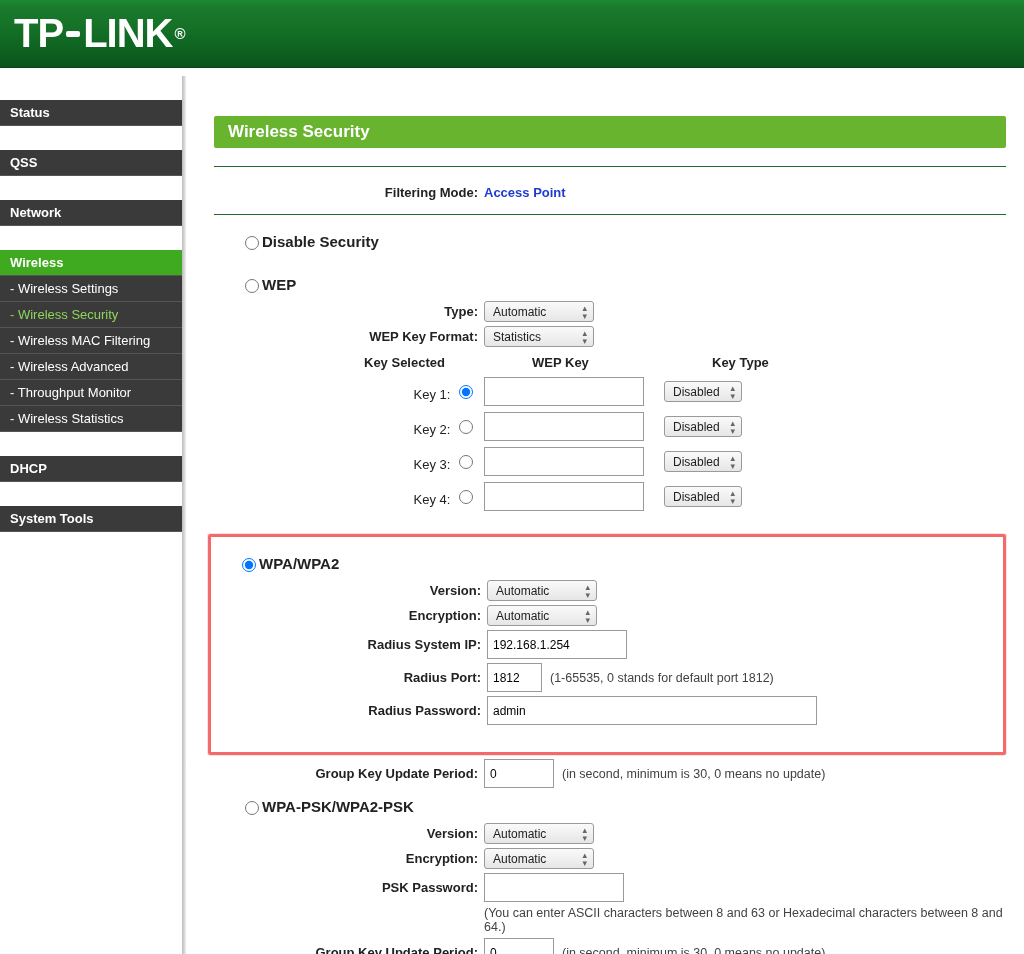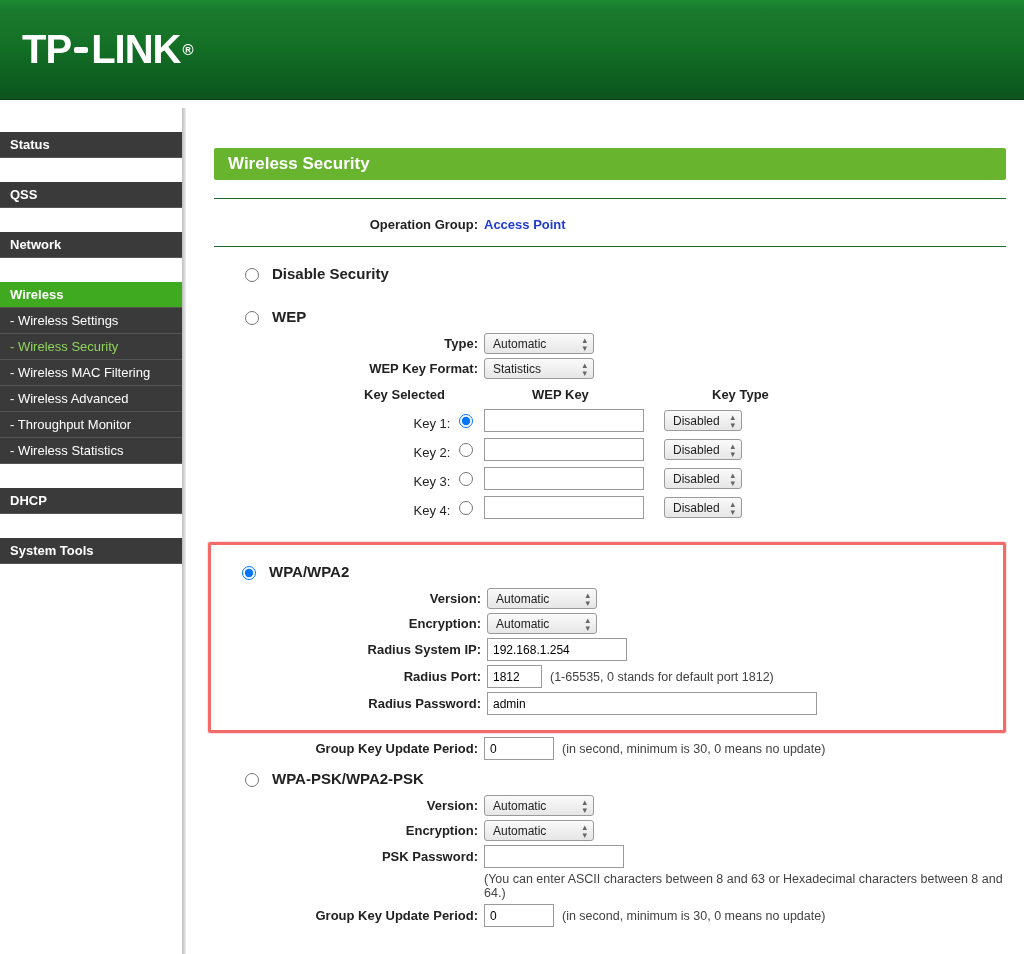--- a/index.html
+++ b/index.html
@@ -6,25 +6,25 @@
   body {
     margin: 0;
     font-family: Arial, Helvetica, sans-serif;
     font-size: 13px;
     color: #222;
     background: #fff;
     width: 1024px;
   }
   
   .header {
-    height: 100px;
+    height: 68px;
     background: linear-gradient(#1c8a33 0%, #1a7a2d 10%, #147026 45%, #0d5f20 80%, #0c541e 100%);
     border-bottom: 1px solid #0a4418;
     color: #fff;
-    padding-left: 22px;
+    padding-left: 14px;
     display: flex;
     align-items: center;
   }
   .logo {
     font-family: Arial, Helvetica, sans-serif;
     font-weight: 800;
     font-size: 40px;
     letter-spacing: -1px;
     display: flex;
     align-items: center;
@@ -88,53 +88,53 @@
   .lbl {
     width: 270px;
     text-align: right;
     font-weight: bold;
     padding-right: 6px;
   }
   .val { flex:1; display:flex; align-items:center; gap:8px; }
   .val .blue { color: #1f3bd1; font-weight:bold; }
   .hint { color:#424242; font-size:12.5px; }
 
-  .section-head { display:flex; align-items:center; gap:10px; margin: 10px 0 8px 26px; }
+  .section-head { display:flex; align-items:center; margin: 10px 0 8px 26px; }
   .section-head .title { font-weight:bold; font-size:15px; }
   input[type=radio] { width:14px; height:14px; }
 
   
   .select {
     display:inline-flex; align-items:center; justify-content:space-between;
     border:1px solid #9a9a9a; border-radius:3px;
     background: linear-gradient(#fafafa,#e6e6e6);
     height:21px; padding:0 6px 0 8px; font-size:12px; color:#222;
     min-width: 110px;
   }
   .select.small { min-width:78px; }
   .select .carets {
     display:inline-block; margin-left:8px; color:#666; font-size:9px; line-height:8px;
   }
   input.text {
-    border:1px solid #9a9a9a; height:23px; padding:1px 5px; font-size:12px;
+    border:1px solid #9a9a9a; height:29px; padding:1px 5px; font-size:12px;
     background:#fff;
   }
 
   
   .wep-grid { margin-left: 102px; }
   .wep-head { display:grid; grid-template-columns: 168px 180px 90px; font-weight:bold; padding:4px 0;margin-left:48px; }
   .wep-row { display:grid; grid-template-columns: 168px 180px 90px; align-items:center; padding:3px 0; }
   .wep-row .klabel { text-align:right; padding-right:8px; font-weight:normal; }
   .wep-row input.text { width:160px; }
 
   
   .highlight {
     border: 3px solid #f26a6a;
     border-radius: 2px;
-    padding: 8px 6px 11px 6px;
+    padding: 8px 6px 23px 6px;
     margin: 20px 0 4px -6px;
     box-shadow: 0 0 0 1px rgba(242,106,106,.2);
   }
 </style>
 </head>
 <body>
 
 <div class="header">
   <div class="logo">
     <span>TP</span>
@@ -161,21 +161,21 @@
       <li class="side-group">DHCP</li>
       <li class="side-group">System Tools</li>
     </ul>
   </nav>
 
   <main class="content">
     <div class="title-bar">Wireless Security</div>
     <hr class="rule">
 
     <div class="row">
-      <div class="lbl">Operation Group:</div>
+      <div class="lbl">Filtering Mode:</div>
       <div class="val">
           <span class="blue">Access Point</span>
         </div>
     </div>
     <hr class="rule-light">
 
     <div class="section-head">
       <input type="radio" name="secmode" style="">
       <span class="title">Disable Security</span>
     </div>

